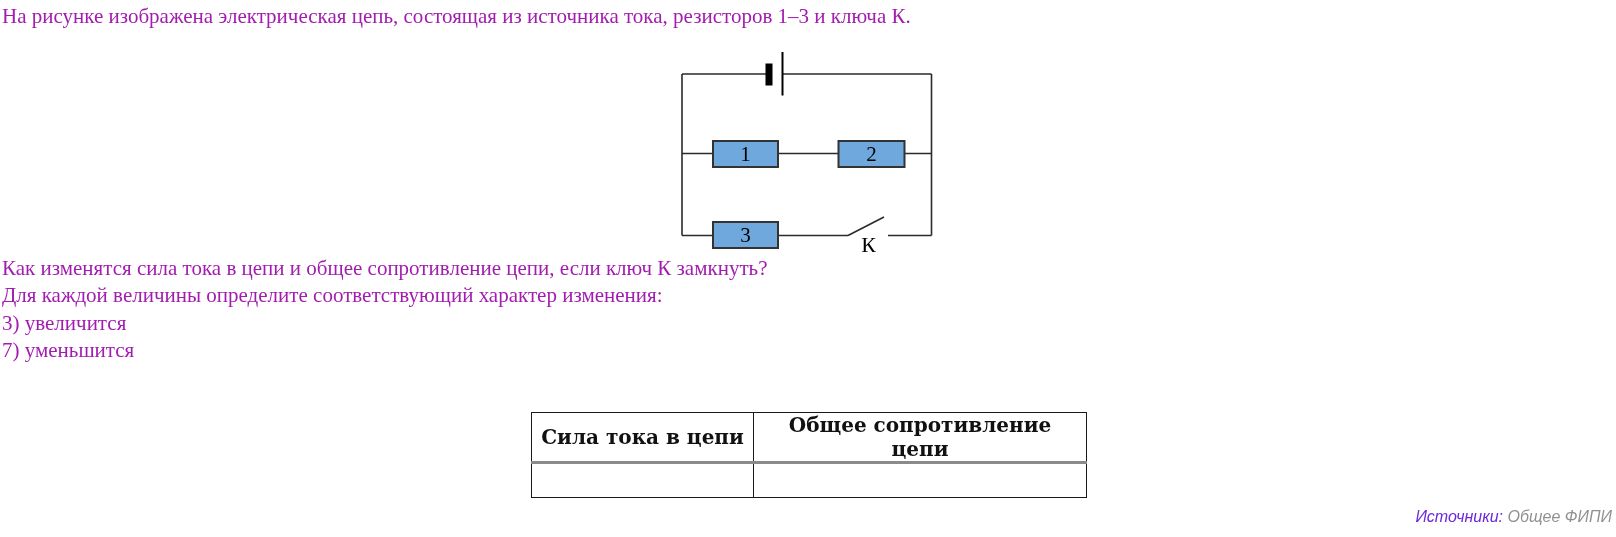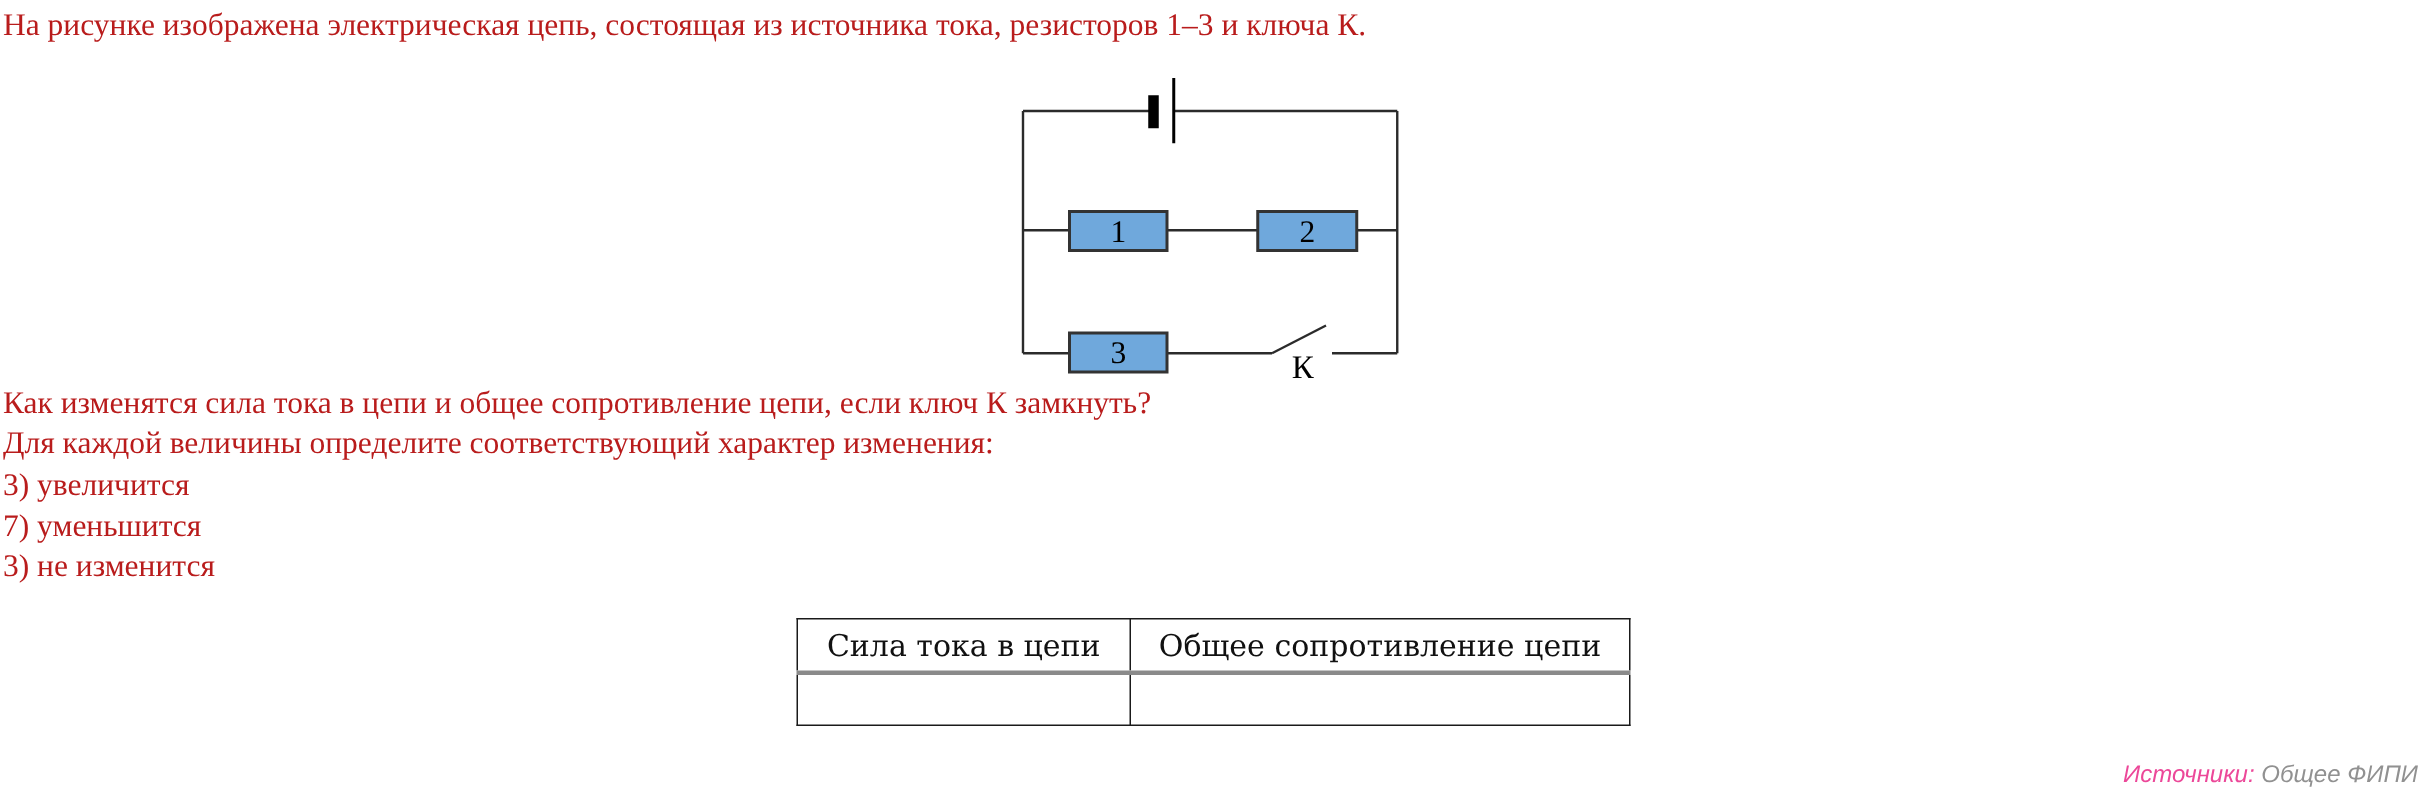--- a/index.html
+++ b/index.html
@@ -9,54 +9,55 @@
     height: 537px;
     background: #ffffff;
     font-family: "Liberation Serif", serif;
     overflow: hidden;
   }
   .textline {
     position: absolute;
     left: 2px;
     font-size: 21px;
     line-height: 26px;
-    color: #b91c1c;
+    color: #a21caf;
     white-space: nowrap;
   }
   .circuit-svg { position: absolute; left: 650px; top: 40px; }
   .answer-table {
     position: absolute;
     left: 531px;
     top: 412px;
     border-collapse: collapse;
     table-layout: fixed;
     font-family: "DejaVu Serif", "Liberation Serif", serif;
     font-size: 20px;
     color: #111111;
   }
   .answer-table td {
     border: 1.5px solid #1a1a1a;
     text-align: center;
     vertical-align: middle;
     padding: 0 8px;
+    font-weight: bold;
   }
   .answer-table tr.hdr td { height: 34px; border-bottom: 3px solid #8a8a8a; }
   .answer-table tr.ans td { height: 33px; }
   .col1 { width: 205px; }
   .col2 { width: 316px; margin-top: 16px; }
   .source {
     position: absolute;
     top: 508px;
     right: 4px;
     font-family: "Liberation Sans", sans-serif;
     font-style: italic;
     font-size: 16px;
     white-space: nowrap;
   }
-  .source .lbl { color: #ec4899; }
+  .source .lbl { color: #6d28d9; }
   .source .val { color: #919191; }
 </style>
 </head>
 <body>
 
 <div class="page">
 
   <div class="textline" style="top:3px">На рисунке изображена электрическая цепь, состоящая из источника тока, резисторов 1–3 и ключа К.</div>
 
   <svg class="circuit-svg" width="310" height="220" viewBox="650 40 310 220">
@@ -79,21 +80,20 @@
       <text x="871.5" y="161">2</text>
       <text x="745.5" y="242">3</text>
       <text x="868.5" y="252" font-size="22">К</text>
     </g>
   </svg>
 
   <div class="textline" style="top:282px">Для каждой величины определите соответствующий характер изменения:</div>
   <div class="textline" style="top:255px">Как изменятся сила тока в цепи и общее сопротивление цепи, если ключ К замкнуть?</div>
   <div class="textline" style="top:310px">3) увеличится</div>
   <div class="textline" style="top:337px">7) уменьшится</div>
-  <div class="textline" style="top:364px">3) не изменится</div>
 
   <table class="answer-table">
     <tbody>
       <tr class="hdr">
         <td class="col1">Сила тока в цепи</td>
         <td class="col2">Общее сопротивление цепи</td>
       </tr>
       <tr class="ans">
         <td class="col1"></td>
         <td class="col2"></td>

